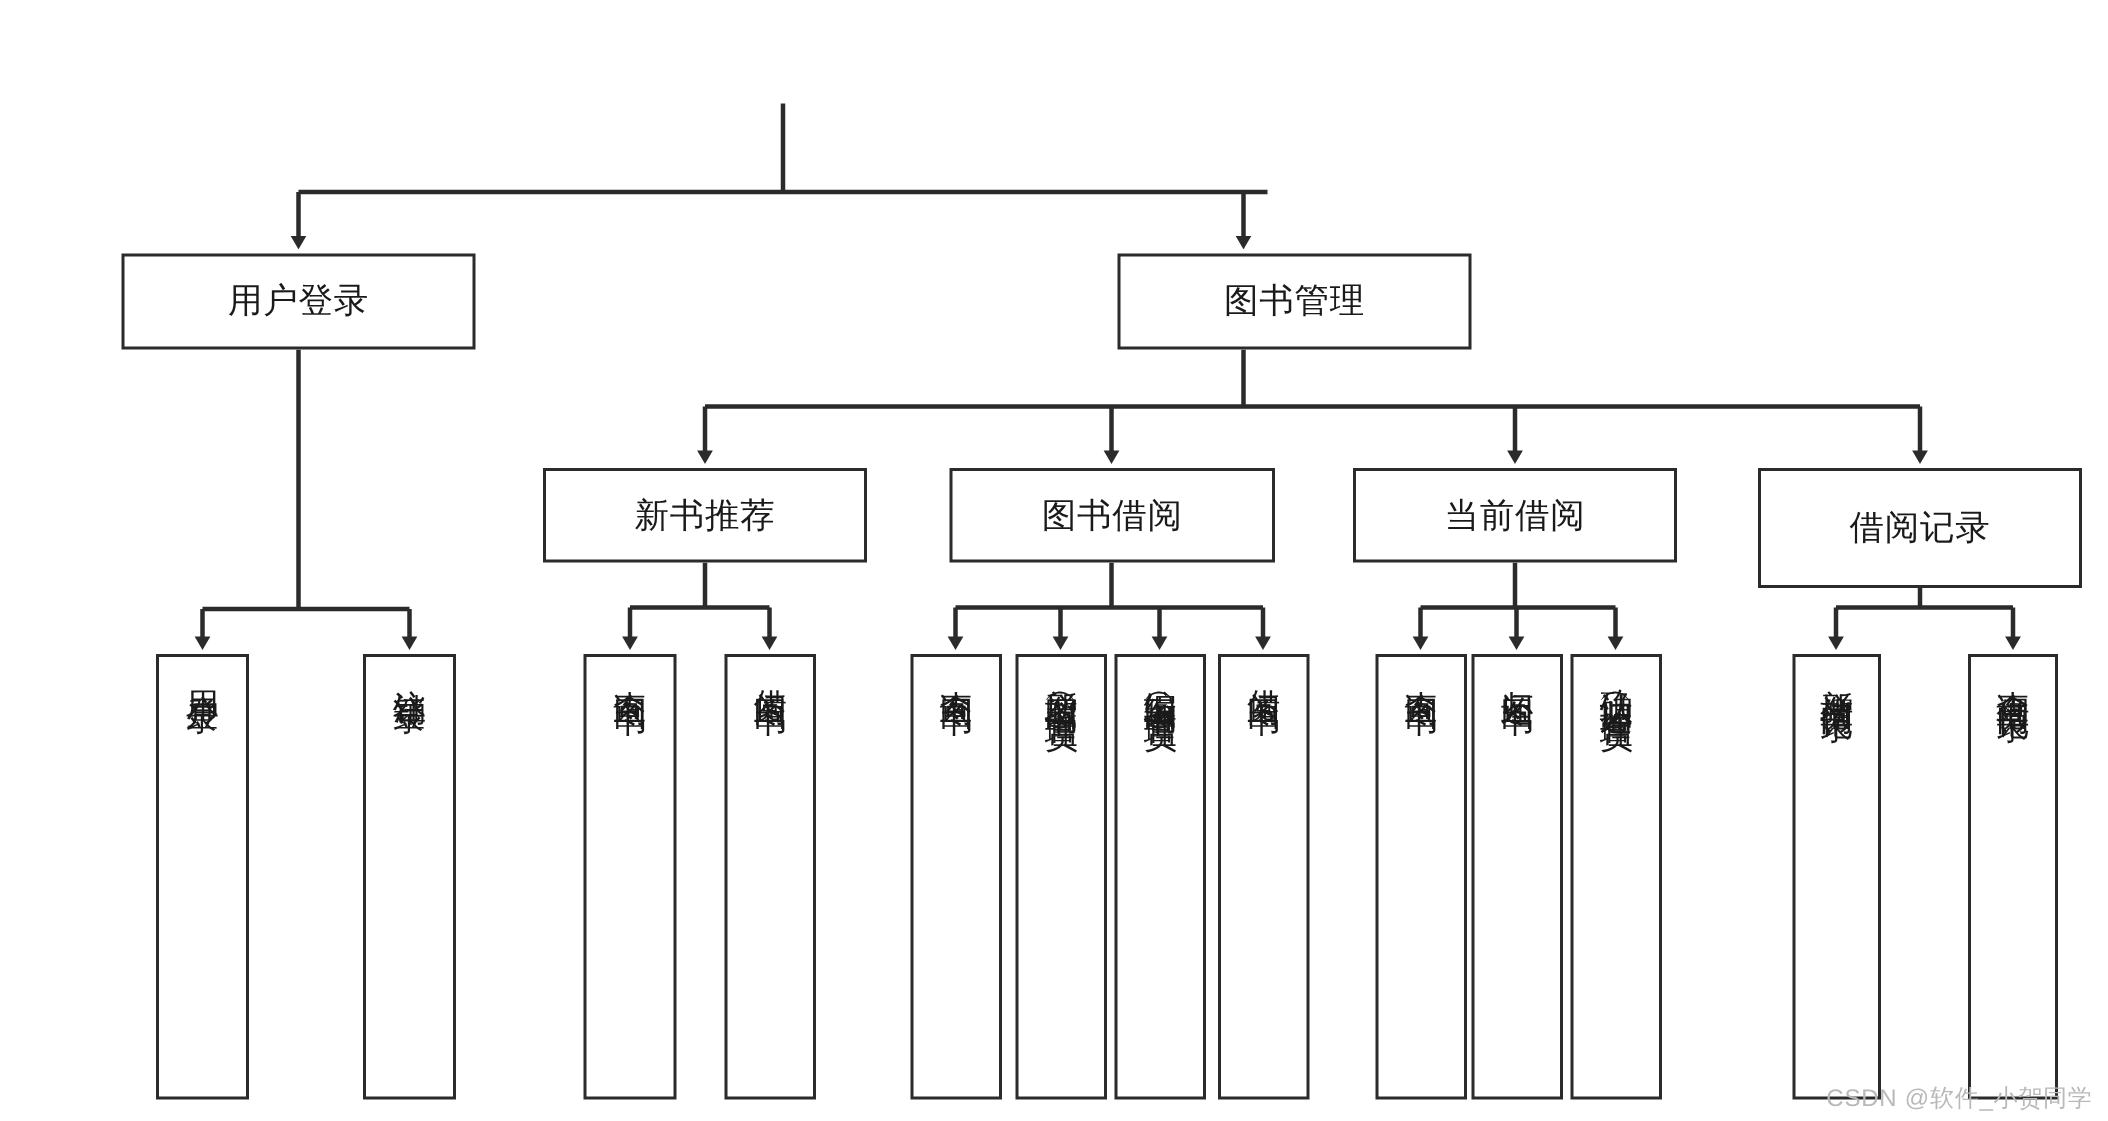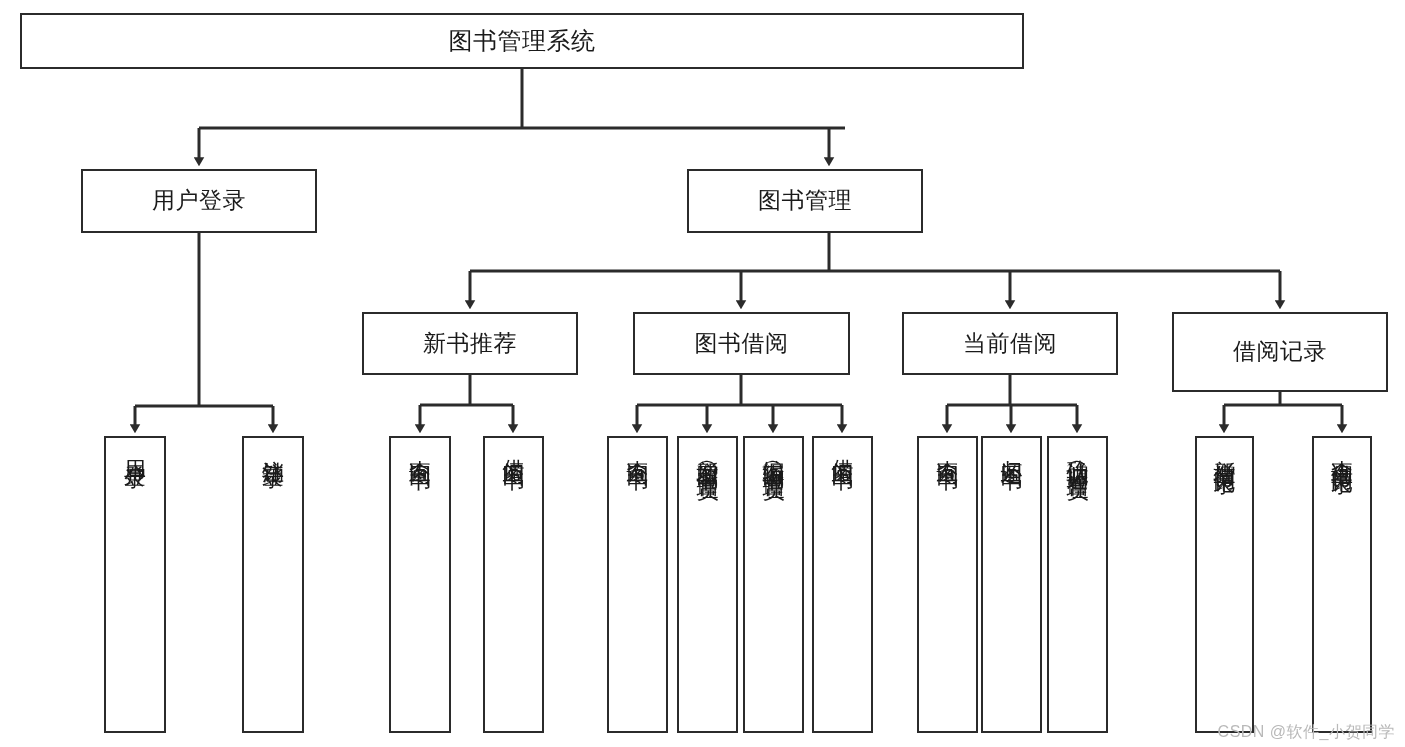--- a/index.html
+++ b/index.html
@@ -142,29 +142,26 @@
       <g>
         <path d="M 1280 375 L 1280 405"></path>
         <path d="M 1224 405 L 1342 405"></path>
         <path d="M 1224 405 L 1224 425" marker-end="url(#arrow)"></path>
         <path d="M 1342 405 L 1342 425" marker-end="url(#arrow)"></path>
       </g>
 
     </g>
   </svg>
 
-  <div class="node horiz root" style="left:20px; top:13px; width:1004px; height:56px;">
-    <span class="node-label">图书管理系统</span>
-  </div>
 
   <div class="node horiz" style="left:81px; top:169px; width:236px; height:64px;">
     <span class="node-label">用户登录</span>
   </div>
 
-  <div class="node horiz" style="left:687px; top:169px; width:236px; height:64px;align-items:center;">
+  <div class="node horiz" style="left:745px; top:169px; width:236px; height:64px;align-items:center;">
     <span class="node-label">图书管理</span>
   </div>
 
   <div class="node horiz" style="left:633px; top:312px; width:217px; height:63px;">
     <span class="node-label">图书借阅</span>
   </div>
 
   <div class="node horiz" style="left:362px; top:312px; width:216px; height:63px;">
     <span class="node-label">新书推荐</span>
   </div>

